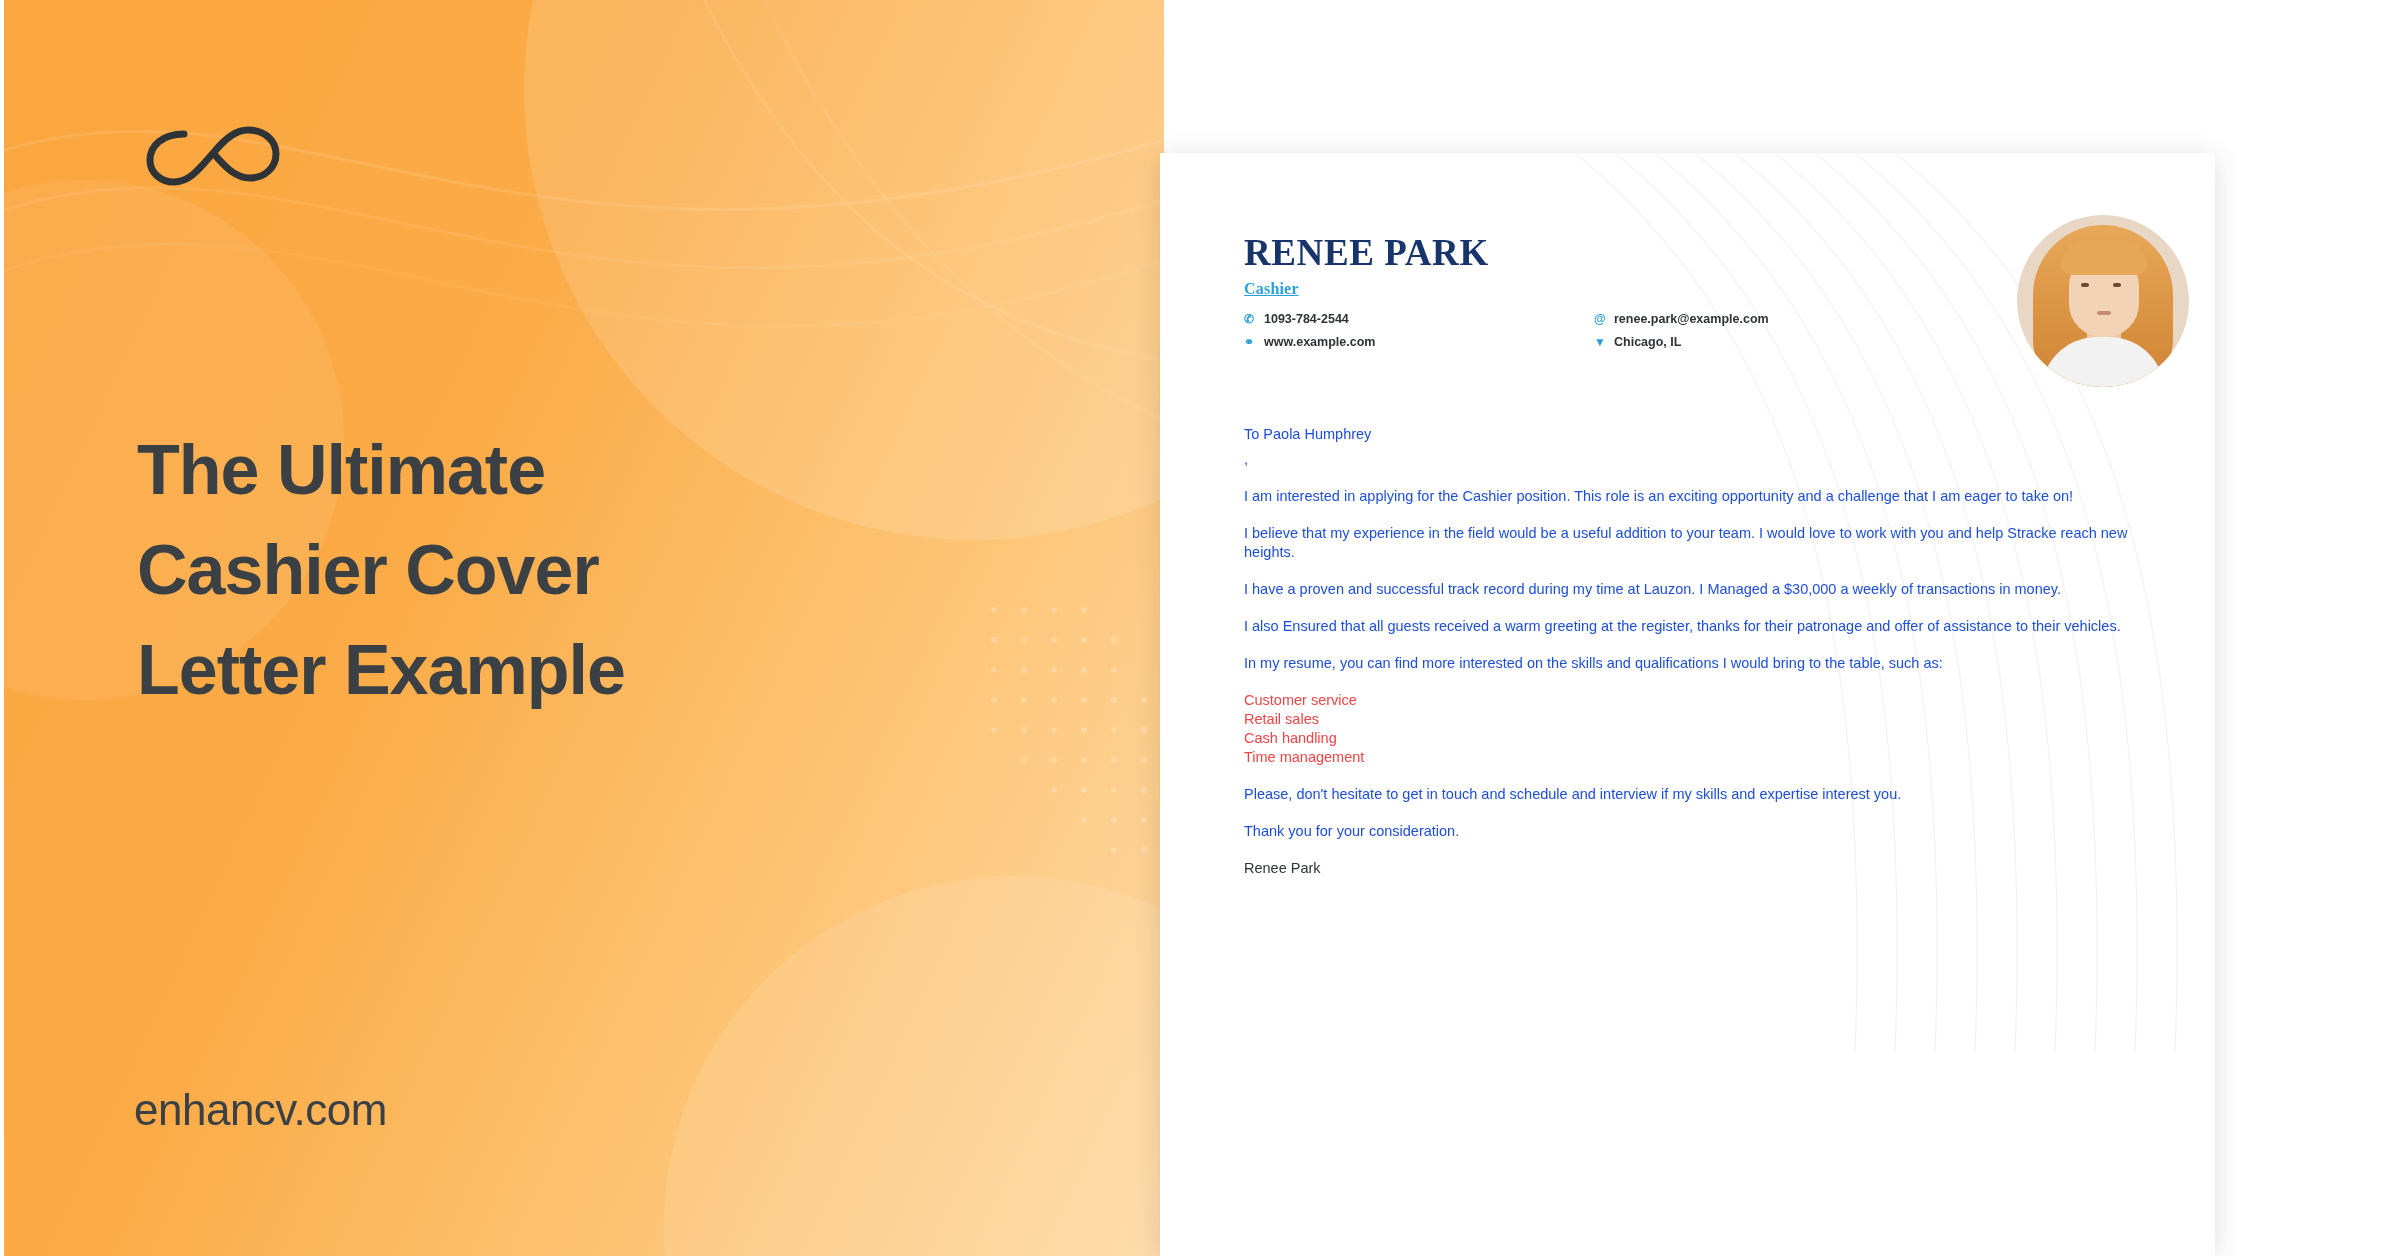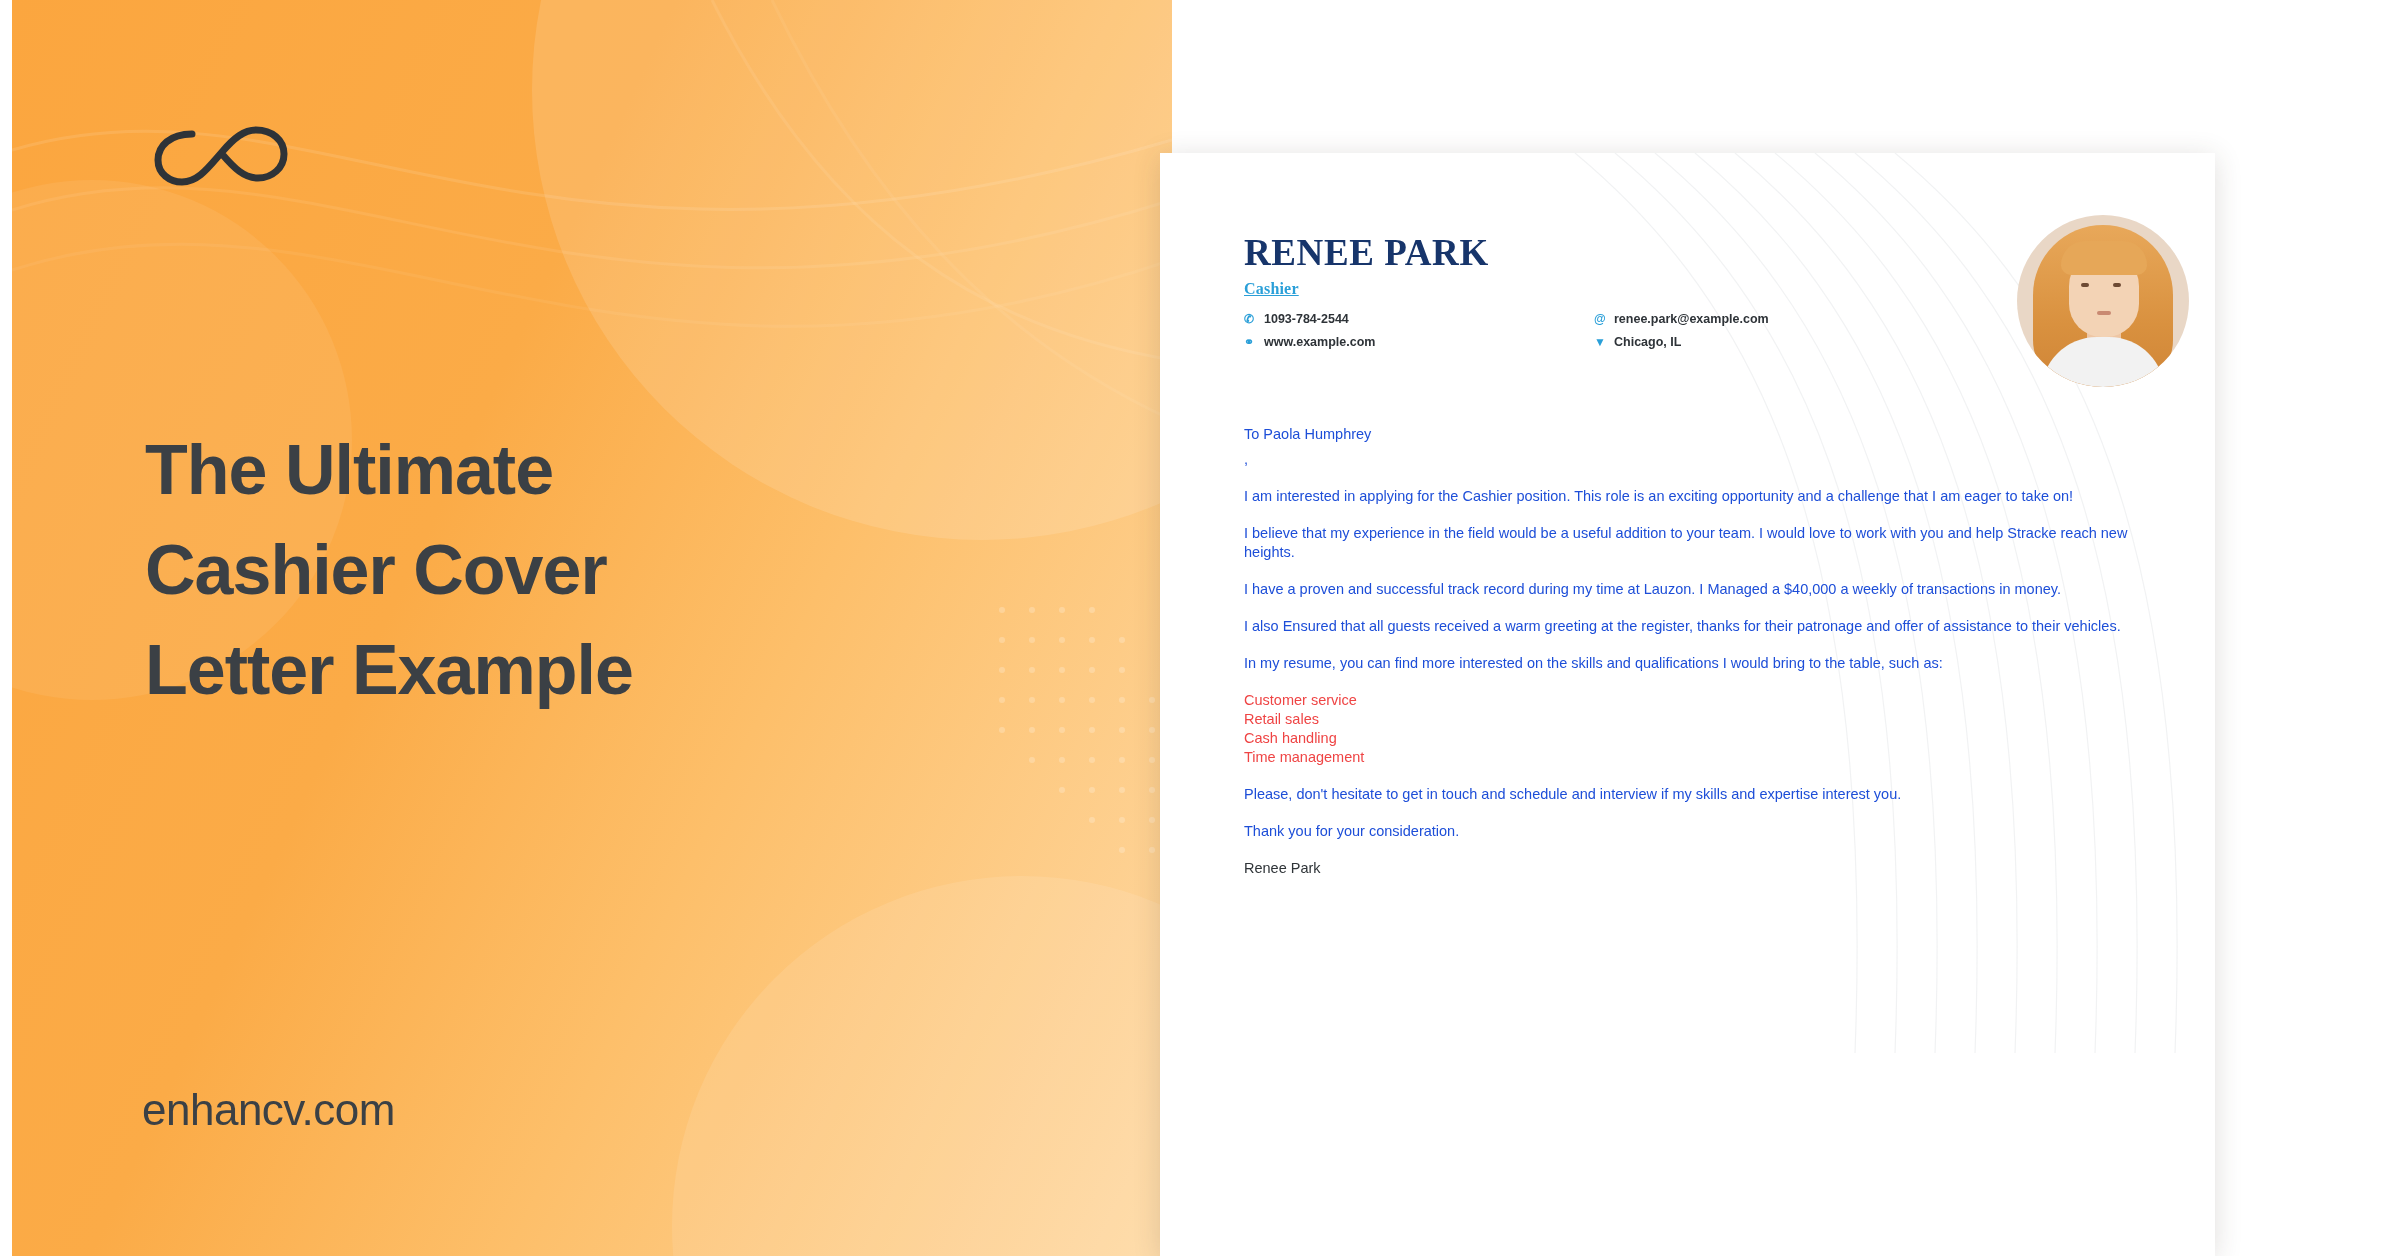--- a/index.html
+++ b/index.html
@@ -14,21 +14,21 @@
     position: relative;
     width: 2400px;
     height: 1256px;
     background: #ffffff;
     overflow: hidden;
   }
 
   
   .promo {
     position: absolute;
-    left: 12px; top: 0;
+    left: 4px; top: 0;
     width: 1160px;
     height: 1256px;
     background: linear-gradient(115deg, #fba63f 0%, #fbab47 38%, #fdbf6a 62%, #fed9a4 100%);
     overflow: hidden;
   }
   .promo-blob-a {
     position: absolute;
     width: 900px; height: 900px;
     right: -260px; top: -360px;
     border-radius: 50%;
@@ -349,21 +349,21 @@
           <span>Chicago, IL</span>
         </div>
       </div>
 
       <div class="body-block">
         <div class="p tight">To Paola Humphrey</div>
         <div class="p">,</div>
 
         <div class="p">I am interested in applying for the Cashier position. This role is an exciting opportunity and a challenge that I am eager to take on!</div>
         <div class="p">I believe that my experience in the field would be a useful addition to your team. I would love to work with you and help Stracke reach new heights.</div>
-        <div class="p">I have a proven and successful track record during my time at Lauzon. I Managed a $40,000 a weekly of transactions in money.</div>
+        <div class="p">I have a proven and successful track record during my time at Lauzon. I Managed a $30,000 a weekly of transactions in money.</div>
         <div class="p">I also Ensured that all guests received a warm greeting at the register, thanks for their patronage and offer of assistance to their vehicles.</div>
         <div class="p">In my resume, you can find more interested on the skills and qualifications I would bring to the table, such as:</div>
 
         <div class="skills">
           <div>Customer service</div>
           <div>Retail sales</div>
           <div>Cash handling</div>
           <div>Time management</div>
         </div>
 

